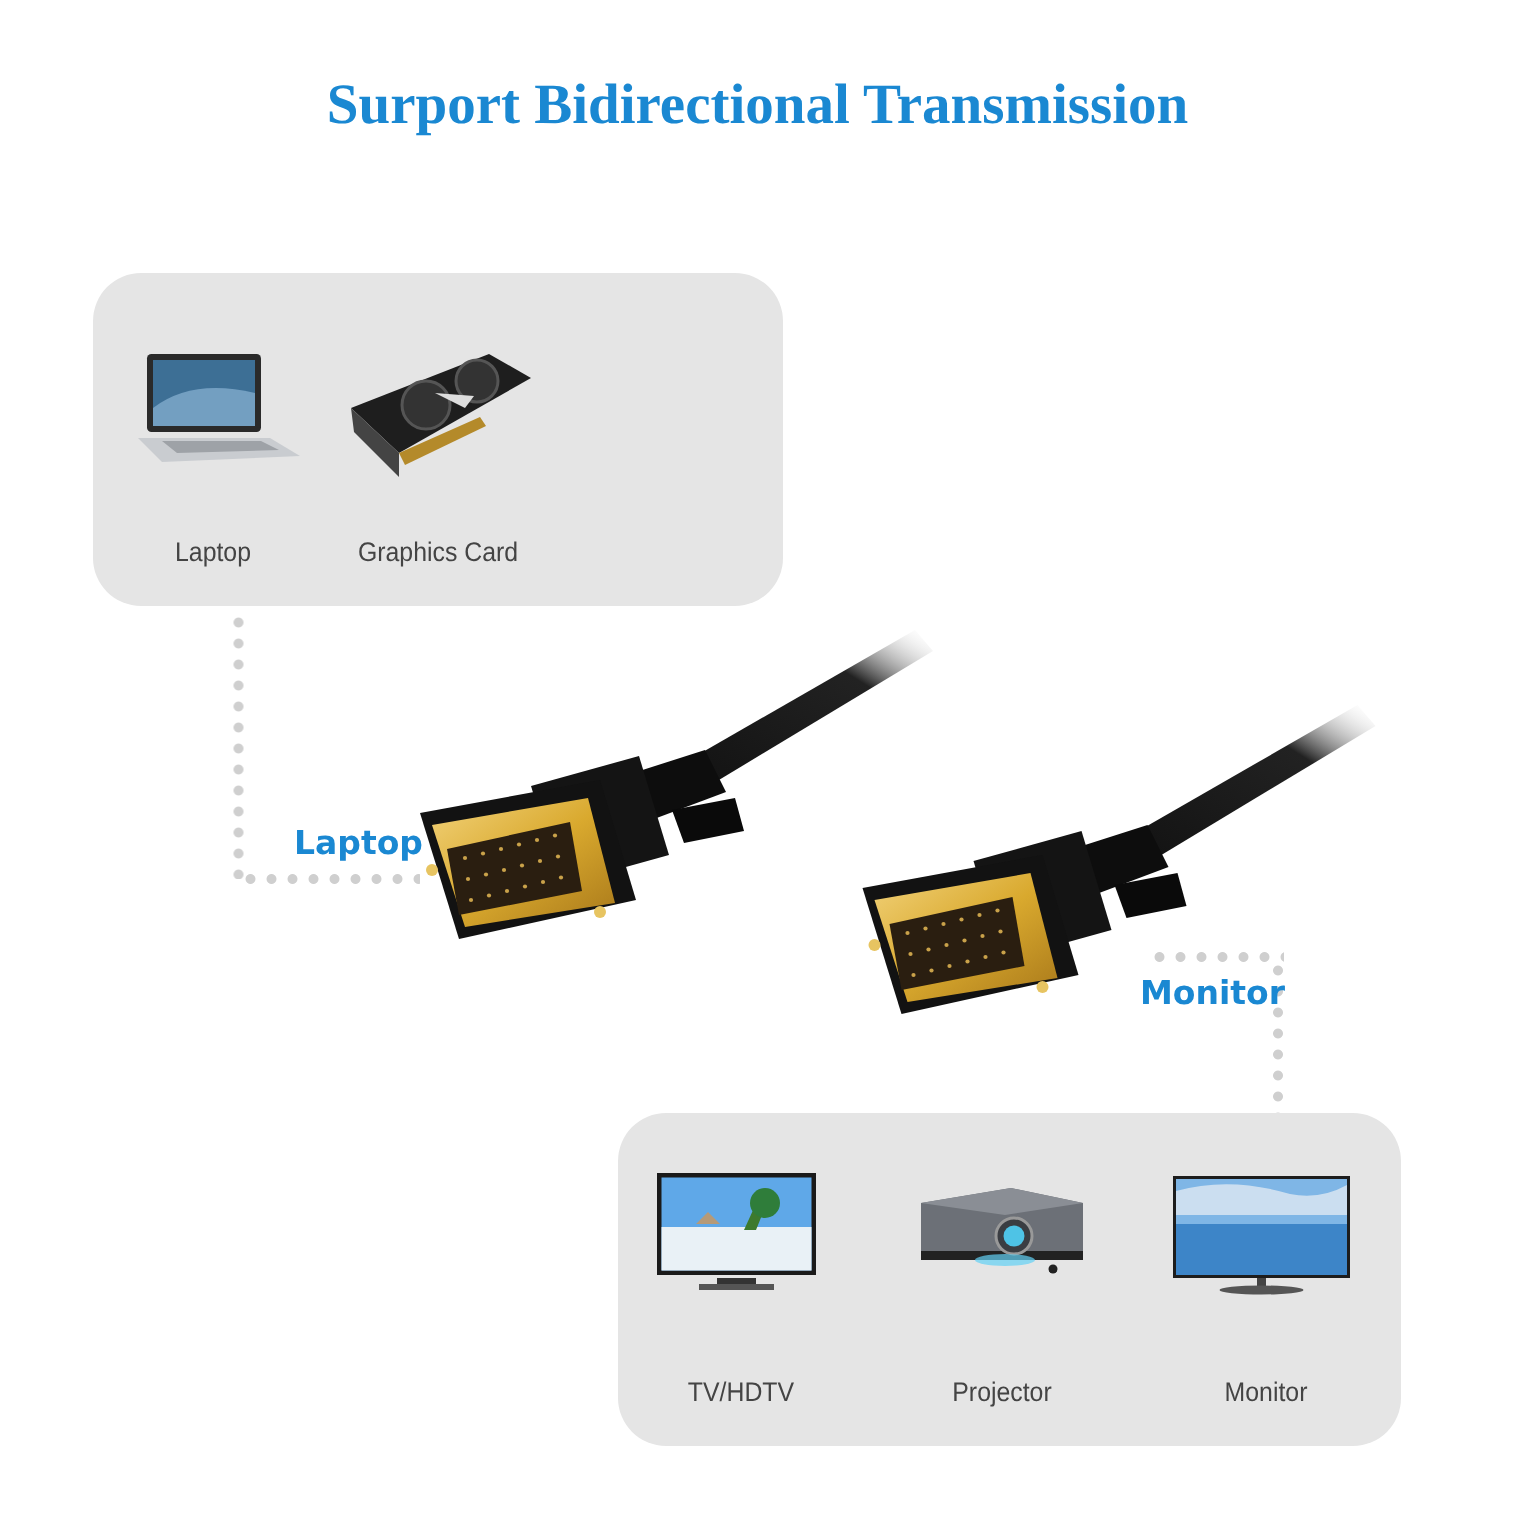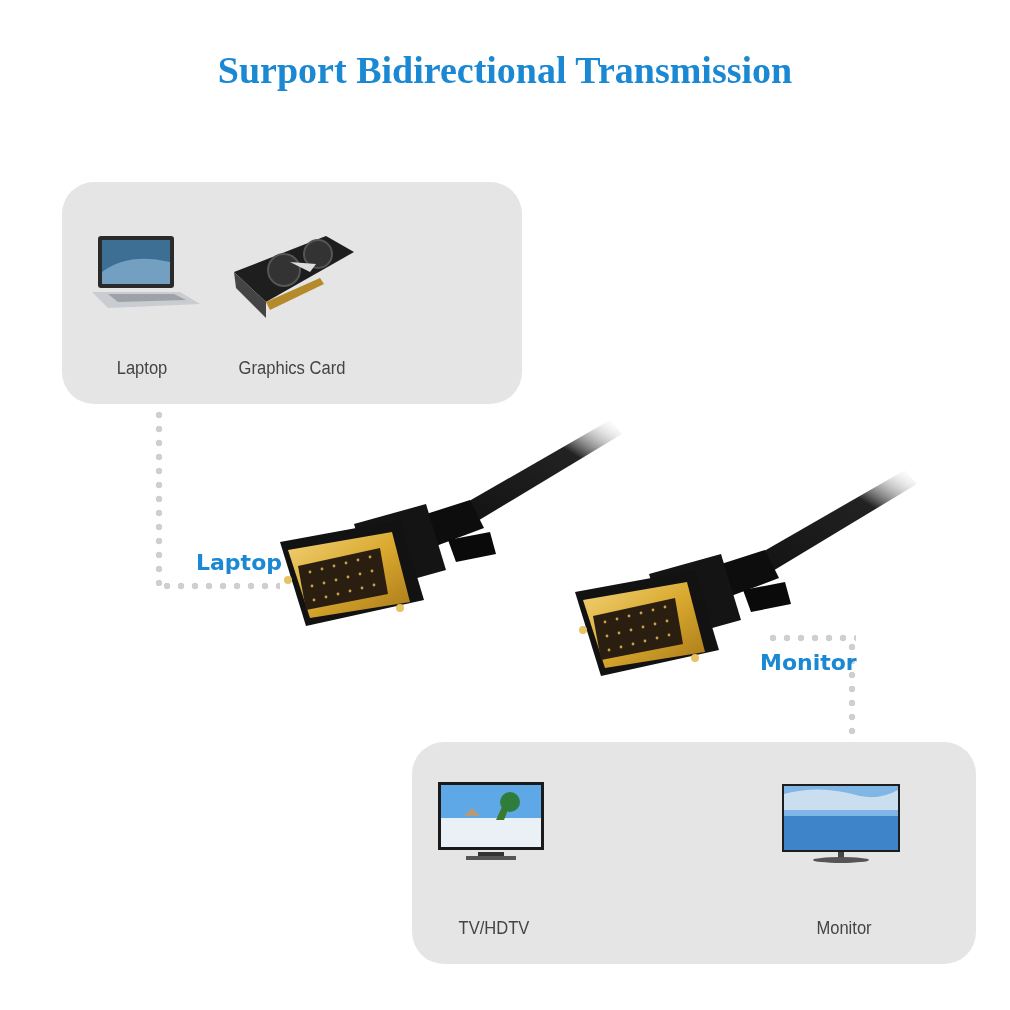--- a/index.html
+++ b/index.html
@@ -1,20 +1,20 @@
 <!DOCTYPE html>
 <html><head>
 <meta charset="utf-8">
 <style>
   html,body{margin:0;padding:0;background:#ffffff;}
   body{width:1010px;height:1010px;position:relative;overflow:hidden;font-family:"Liberation Sans",sans-serif;}
   .title{position:absolute;left:0;top:48px;width:1010px;text-align:center;font-family:Liberation Serif, serif;font-weight:bold;font-size:38px;color:#1a88d2;letter-spacing:0px;}
   .panel{position:absolute;background:#e5e5e5;border-radius:32px;}
   .panel.src{left:62px;top:182px;width:460px;height:222px;}
-  .panel.dst{left:412px;top:742px;width:522px;height:222px;padding-left:42px;}
+  .panel.dst{left:412px;top:742px;width:522px;height:222px;}
   .dev{position:absolute;width:140px;text-align:center;}
   .dev .lbl{position:absolute;left:0;width:140px;text-align:center;font-size:18px;color:#444;transform:scaleX(0.92);}
   .dev svg{position:absolute;}
   .dots-v{position:absolute;width:8px;background-image:radial-gradient(circle,#cfcfcf 3px,transparent 3.6px);background-size:8px 14px;background-repeat:repeat-y;}
   .dots-h{position:absolute;height:8px;background-image:radial-gradient(circle,#cfcfcf 3px,transparent 3.6px);background-size:14px 8px;background-repeat:repeat-x;}
   .port-label{position:absolute;font-family:"DejaVu Sans",sans-serif;font-weight:bold;font-size:22px;color:#1a88d2;}
 </style>
 </head>
 <body>
 
@@ -147,20 +147,32 @@
       <rect x="5" y="5" width="100" height="62" fill="#5fa8e8"></rect>
       <rect x="5" y="38" width="100" height="29" fill="#e9f1f6"></rect>
       <path d="M60 40 L70 18 L76 20 L68 40Z" fill="#3d7a2d"></path>
       <circle cx="74" cy="22" r="10" fill="#2f7d3a"></circle>
       <path d="M28 36 L44 36 L36 28Z" fill="#b59a78"></path>
       <rect x="42" y="72" width="26" height="4" fill="#333"></rect>
       <rect x="30" y="76" width="50" height="4" fill="#555"></rect>
     </svg>
     <div class="lbl" style="top:176px;">TV/HDTV</div>
   </div>
+  <div class="dev" style="left:186px;top:0;height:222px;">
+    <svg style="left:12px;top:46px;" width="116" height="70" viewBox="0 0 116 70">
+      <path d="M4 14 L64 4 L112 14 L112 46 L4 46Z" fill="#6c7077"></path>
+      <path d="M4 14 L64 4 L112 14 L60 22Z" fill="#8a8e95"></path>
+      <rect x="4" y="46" width="108" height="6" fill="#222"></rect>
+      <circle cx="66" cy="36" r="12" fill="#3a3d42" stroke="#999" stroke-width="2"></circle>
+      <circle cx="66" cy="36" r="7" fill="#4ec3e6"></circle>
+      <ellipse cx="60" cy="52" rx="20" ry="4" fill="#62d2f5" opacity="0.7"></ellipse>
+      <circle cx="92" cy="58" r="3" fill="#222"></circle>
+    </svg>
+    <div class="lbl" style="top:176px;">Projector</div>
+  </div>
   <div class="dev" style="left:362px;top:0;height:218px;">
     <svg style="left:6px;top:38px;" width="124" height="86" viewBox="0 0 124 86">
       <rect x="2" y="4" width="118" height="68" fill="#1d1d1d"></rect>
       <rect x="4" y="6" width="114" height="64" fill="#7fb6e6"></rect>
       <rect x="4" y="36" width="114" height="34" fill="#3d85c8"></rect>
       <path d="M4 14 Q40 4 80 16 Q100 20 118 10 L118 30 L4 30Z" fill="#dfe9f2" opacity="0.8"></path>
       <rect x="58" y="72" width="6" height="6" fill="#444"></rect>
       <ellipse cx="61" cy="80" rx="28" ry="3" fill="#555"></ellipse>
     </svg>
     <div class="lbl" style="top:176px;">Monitor</div>

